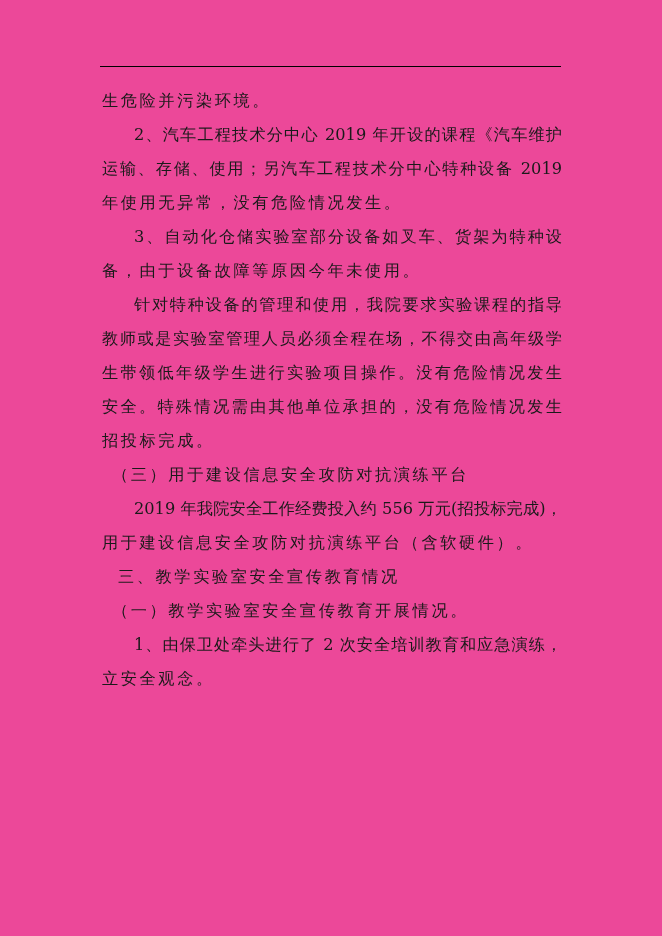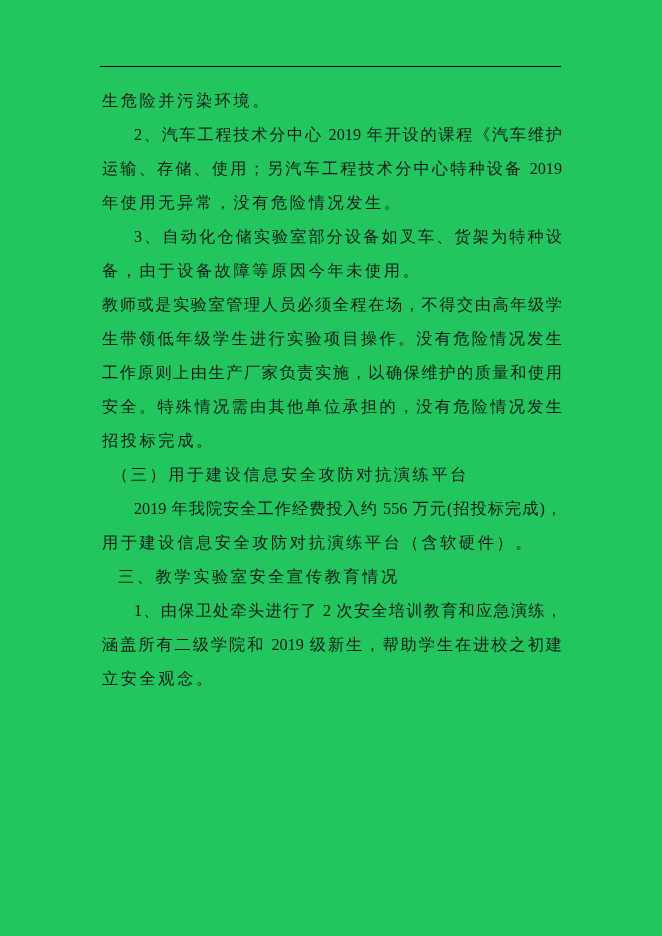--- a/index.html
+++ b/index.html
@@ -13,21 +13,21 @@
       position: relative;
       overflow: hidden;
       font-family: "DejaVu Serif", "Liberation Serif", serif;
       color: #1a1a1a;
     }
     .page {
       position: absolute;
       left: 0; top: 0;
       width: 662px;
       height: 936px;
-      background: #22c55e;
+      background: #ec4899;
     }
     .header-rule {
       position: absolute;
       left: 100px;
       top: 66px;
       width: 461px;
       height: 0;
       border-top: 1.5px solid #000000;
     }
     .content {
@@ -40,44 +40,43 @@
       height: 34px;
       line-height: 34px;
       font-size: 16.2px;
       white-space: nowrap;
       letter-spacing: 2.6px;
     }
     .line.justify {
       text-align: justify;
       text-align-last: justify;
       letter-spacing: 0;
-      font-family: Liberation Serif, serif;
     }
     .indent2 { padding-left: 32px; }
     .indent1 { padding-left: 16px; }
     .indent05 { padding-left: 10px; }
   </style>
 </head>
 <body>
 
 <div class="page">
   <div class="header-rule"></div>
   <div class="content" id="content">
     <div class="line">生危险并污染环境。</div>
     <div class="line justify indent2">2、汽车工程技术分中心 2019 年开设的课程《汽车维护</div>
     <div class="line justify">运输、存储、使用；另汽车工程技术分中心特种设备 2019</div>
     <div class="line">年使用无异常，没有危险情况发生。</div>
     <div class="line justify indent2">3、自动化仓储实验室部分设备如叉车、货架为特种设</div>
     <div class="line">备，由于设备故障等原因今年未使用。</div>
+    <div class="line justify indent2">针对特种设备的管理和使用，我院要求实验课程的指导</div>
     <div class="line justify">教师或是实验室管理人员必须全程在场，不得交由高年级学</div>
     <div class="line justify">生带领低年级学生进行实验项目操作。没有危险情况发生</div>
-    <div class="line justify">工作原则上由生产厂家负责实施，以确保维护的质量和使用</div>
     <div class="line justify">安全。特殊情况需由其他单位承担的，没有危险情况发生</div>
     <div class="line">招投标完成。</div>
     <div class="line indent05">（三）用于建设信息安全攻防对抗演练平台</div>
     <div class="line justify indent2">2019 年我院安全工作经费投入约 556 万元(招投标完成)，</div>
     <div class="line">用于建设信息安全攻防对抗演练平台（含软硬件）。</div>
     <div class="line indent1">三、教学实验室安全宣传教育情况</div>
+    <div class="line indent05">（一）教学实验室安全宣传教育开展情况。</div>
     <div class="line justify indent2">1、由保卫处牵头进行了 2 次安全培训教育和应急演练，</div>
-    <div class="line justify">涵盖所有二级学院和 2019 级新生，帮助学生在进校之初建</div>
     <div class="line">立安全观念。</div>
   </div>
 </div>
 
 </body></html>

